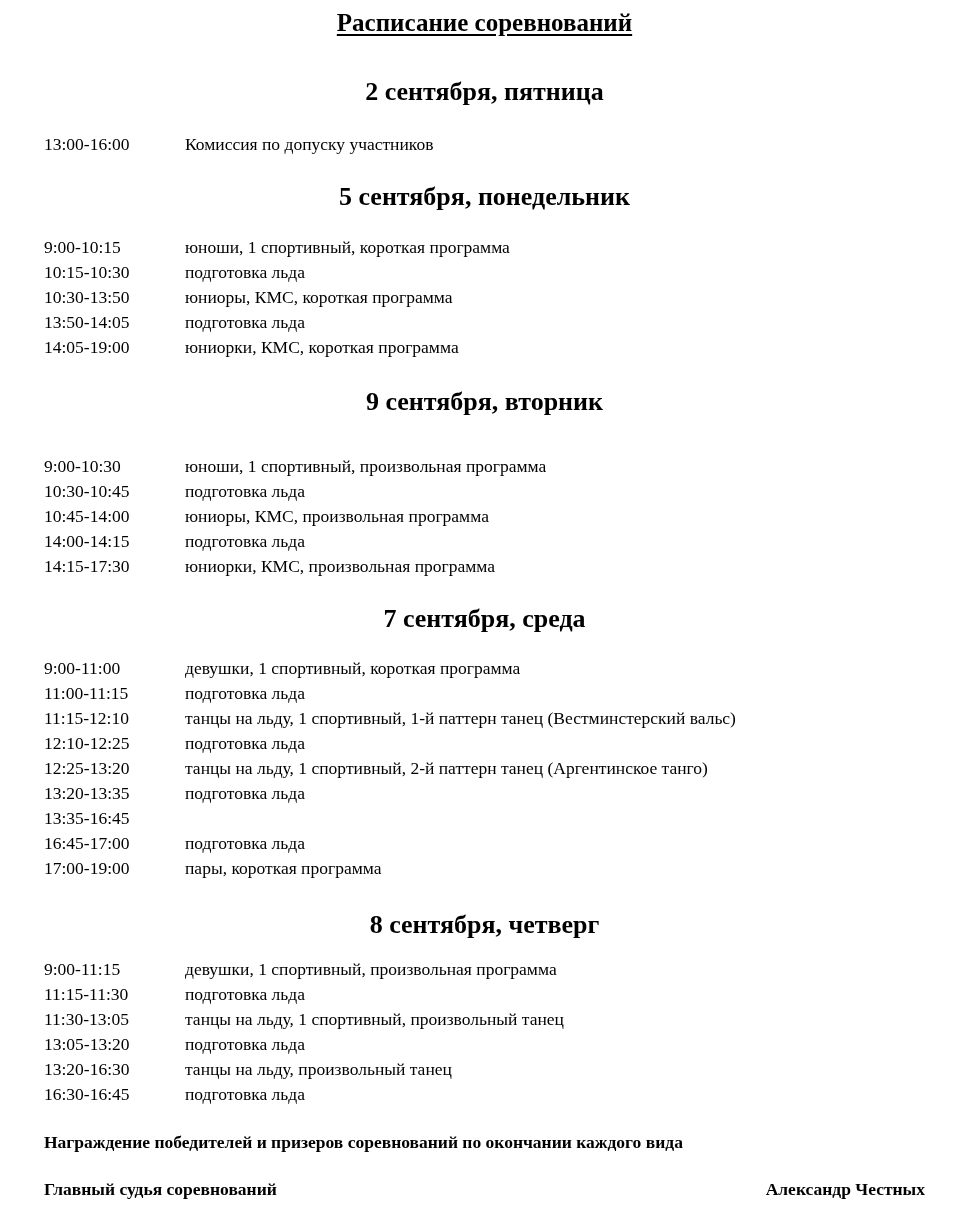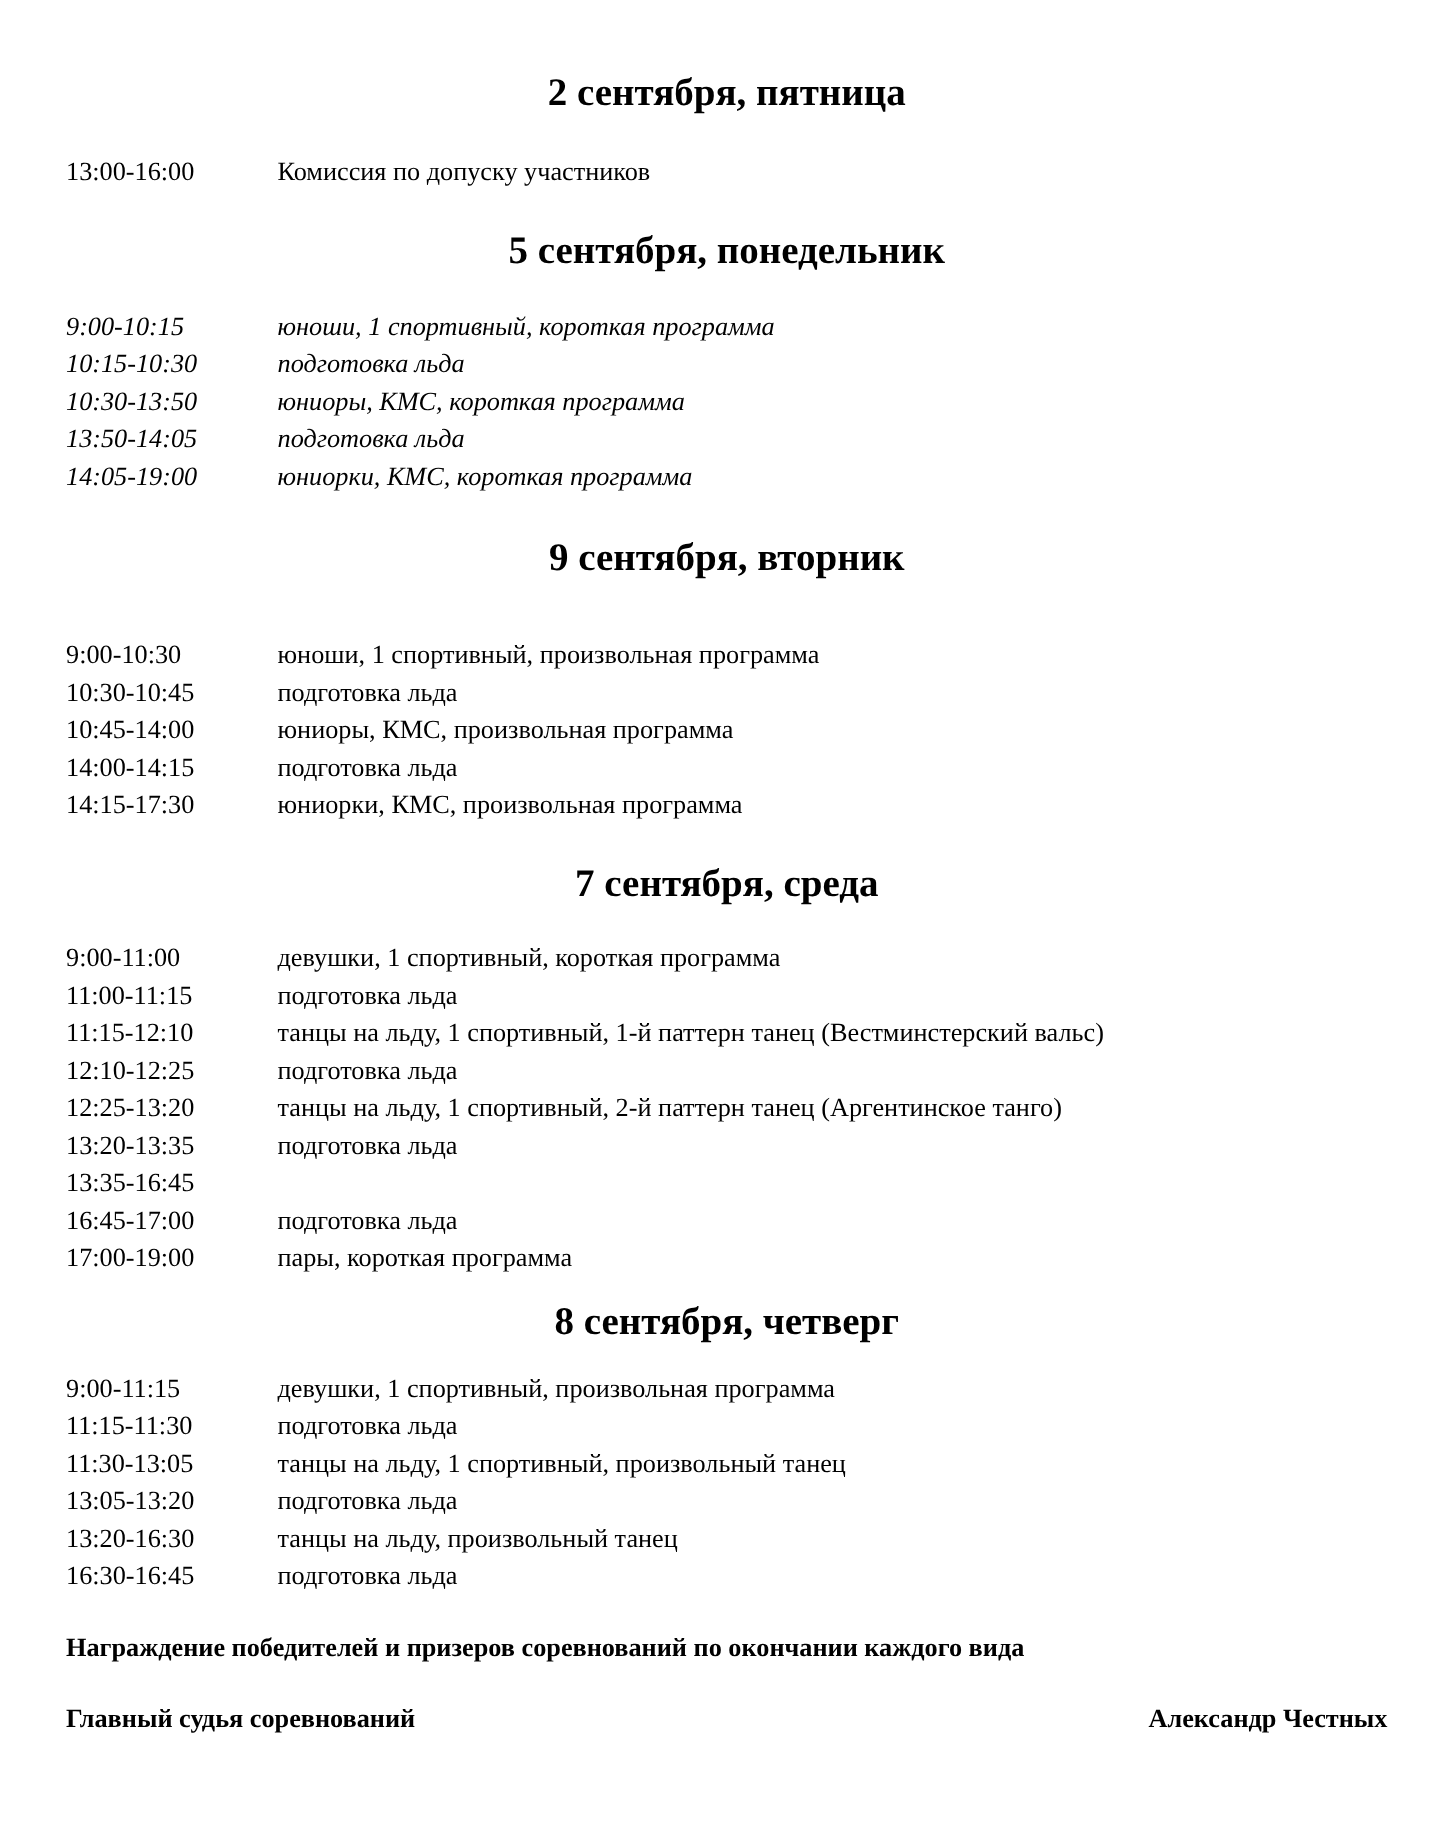--- a/index.html
+++ b/index.html
@@ -43,26 +43,26 @@
     line-height: 25px;
     white-space: nowrap;
   }
   .time-col { flex: none; width: 141px; }
   .event-col { flex: 1; }
 
   
   .day-0 .day-heading { margin-top: 42px; }
   .day-0 .rows        { margin-top: 28px; }
   .day-1 .day-heading { margin-top: 28px; }
-  .day-1 .rows        { margin-top: 26px; font-style: italic; }
+  .day-1 .rows        { margin-top: 26px; }
   .day-2 .day-heading { margin-top: 30px; }
   .day-2 .rows        { margin-top: 40px; }
   .day-3 .day-heading { margin-top: 28px; }
   .day-3 .rows        { margin-top: 25px; }
-  .day-4 .day-heading { margin-top: 18px; }
+  .day-4 .day-heading { margin-top: 32px; }
   .day-4 .rows        { margin-top: 20px; }
 
   .awards-note {
     margin-top: 23px;
     font-size: 17.5px;
     line-height: 25px;
     font-weight: bold;
   }
   .judge-line {
     margin-top: 22px;
@@ -71,20 +71,21 @@
     font-size: 17.5px;
     line-height: 25px;
     font-weight: bold;
   }
 </style>
 </head>
 <body>
 
 <div class="page">
 
+  <h1 class="doc-title">Расписание соревнований</h1>
 
   <section class="day-section day-0">
     <h2 class="day-heading">2 сентября, пятница</h2>
     <div class="rows">
 
         <div class="schedule-row">
           <span class="time-col">13:00-16:00</span>
           <span class="event-col">Комиссия по допуску участников</span>
         </div>
       </div>

